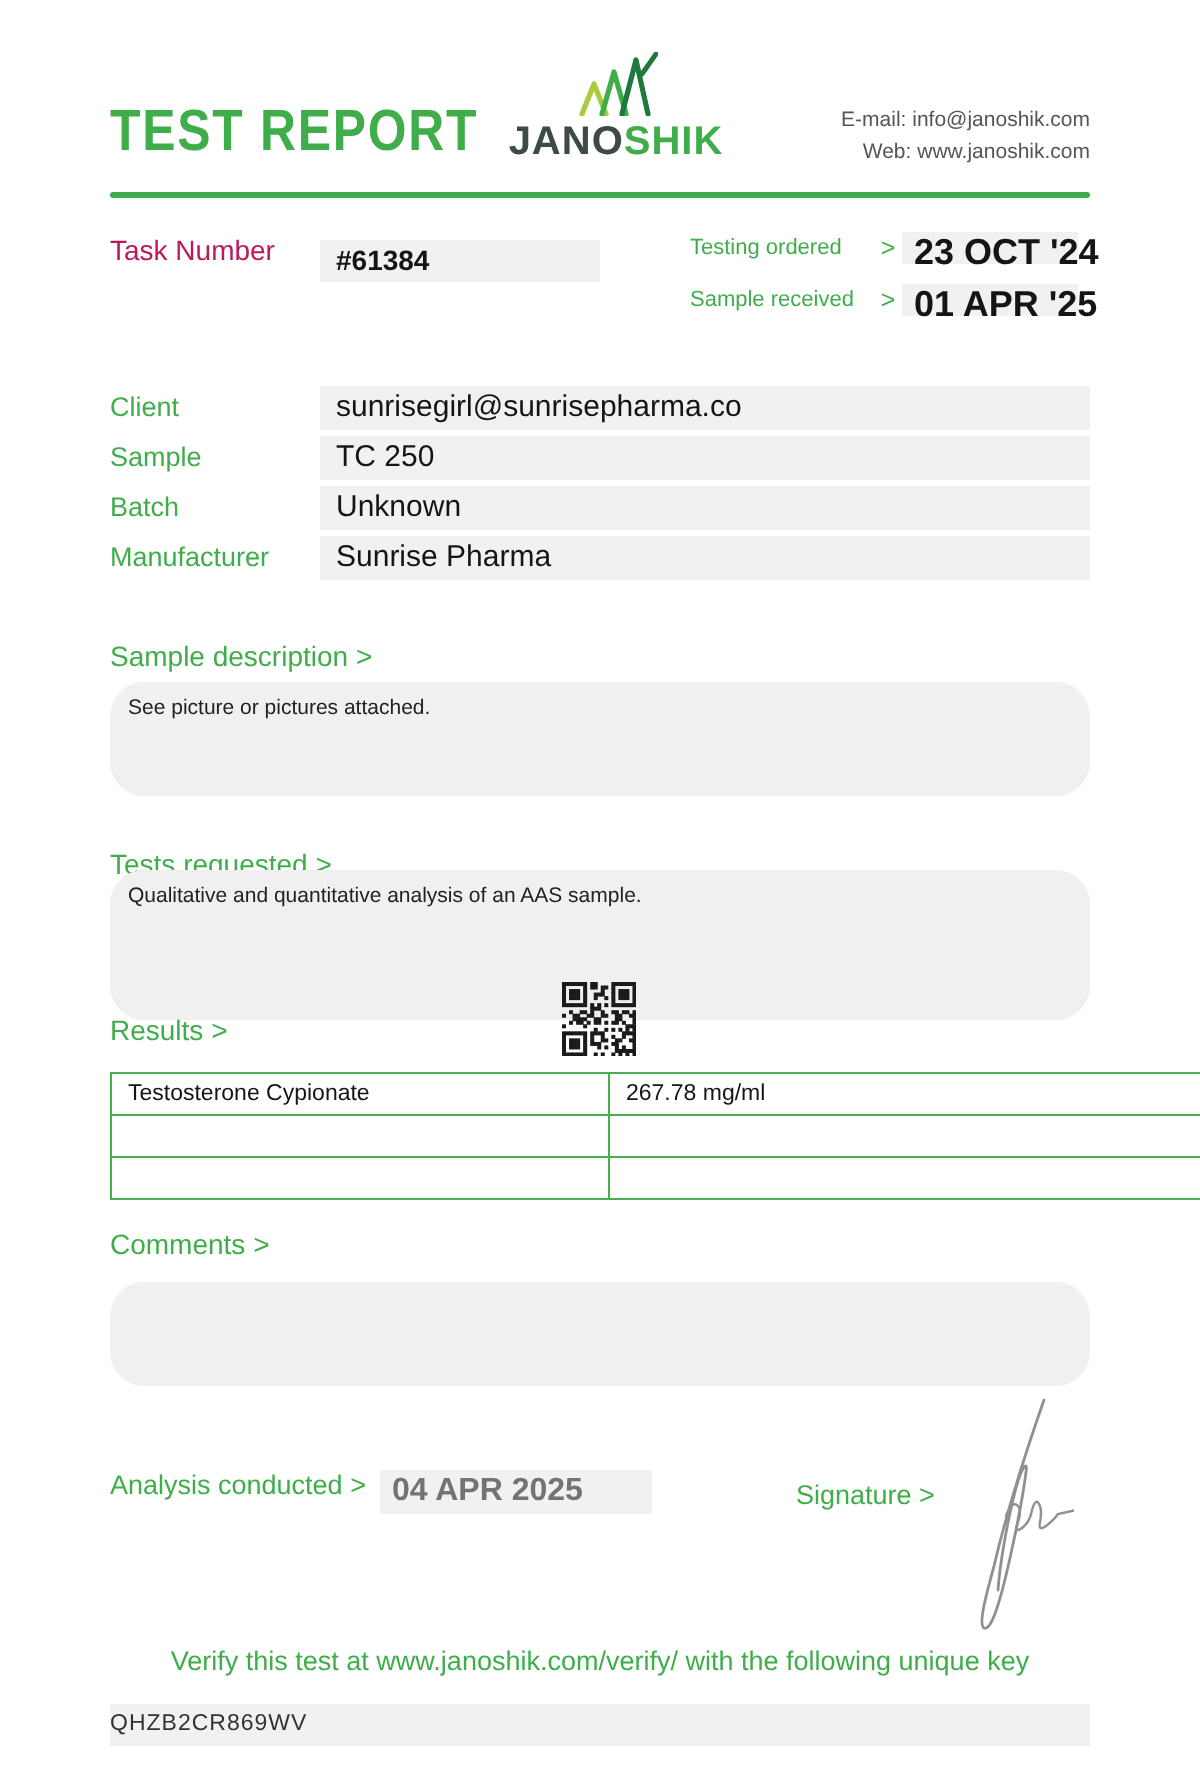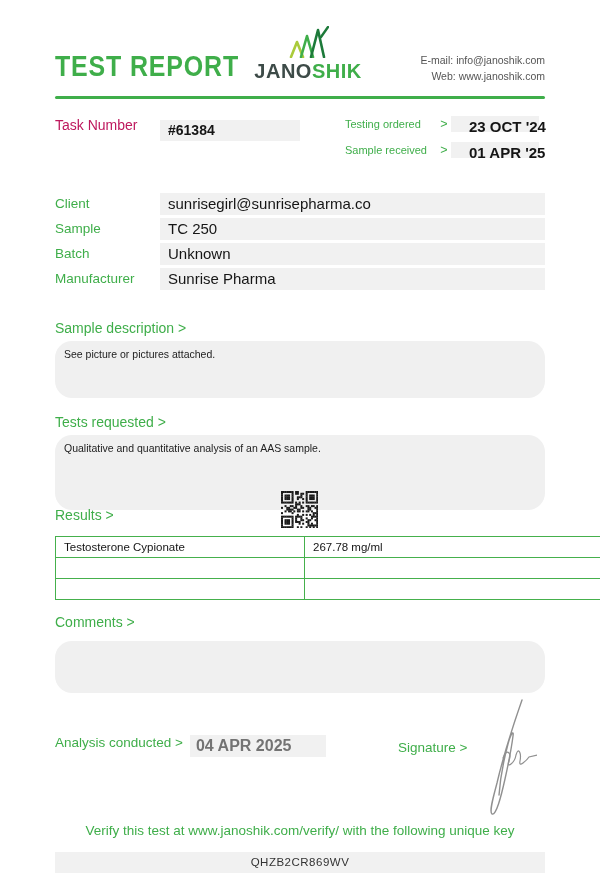--- a/index.html
+++ b/index.html
@@ -23,35 +23,35 @@
   .rule{position:absolute;left:55px;top:96px;width:490px;height:3px;background:#3fae4a;border-radius:2px;}
 
   
   .task-label{position:absolute;left:55px;top:117px;font-size:14px;color:#be185d;}
   .task-field{position:absolute;left:160px;top:120px;width:140px;height:21px;background:#f1f1f1;
     font-size:14px;font-weight:700;line-height:21px;padding-left:8px;box-sizing:border-box;color:#151515;}
   .dates{position:absolute;left:345px;top:113px;}
   .date-row{display:flex;align-items:center;height:21px;margin-bottom:5px;}
   .date-label{width:92px;font-size:11px;color:#3fae4a;white-space:nowrap;}
   .date-arrow{width:14px;font-size:12.5px;color:#3fae4a;text-align:center;}
-  .date-field{width:88px;height:16px;background:#f1f1f1;font-size:15px;font-weight:700;
-    line-height:21px;padding-left:18px;box-sizing:border-box;color:#151515;white-space:nowrap;}
+  .date-field{width:88px;height:16px;background:#f1f1f1;font-size:18px;font-weight:700;
+    line-height:21px;padding-left:6px;box-sizing:border-box;color:#151515;white-space:nowrap;}
 
   
   .info{position:absolute;left:55px;top:193px;width:490px;}
   .info-row{display:flex;margin-bottom:3px;height:22px;}
   .info-label{width:105px;font-size:13.5px;line-height:22px;color:#3fae4a;flex:0 0 105px;}
   .info-value{flex:1;background:#f1f1f1;font-size:15px;line-height:22px;padding-left:8px;color:#151515;white-space:nowrap;overflow:hidden;}
 
   
   .sec-label{position:absolute;left:55px;font-size:14px;color:#3fae4a;white-space:nowrap;}
   .sec-box{position:absolute;left:55px;width:490px;background:#f0f0f0;box-sizing:border-box;
     padding:7px 9px;font-size:10.5px;color:#222;line-height:13px;border-radius:17px;}
   #desc-label{top:320px;}   #desc-box{top:341px;height:57px;}
-  #tests-label{top:414px;}  #tests-box{top:435px;height:75px;}
+  #tests-label{top:424px;}  #tests-box{top:435px;height:75px;}
   #results-label{top:507px;}
   #comments-label{top:614px;} #comments-box{top:641px;height:52px;}
 
   .qr{position:absolute;left:281px;top:491px;width:37px;height:37px;}
 
   
   .results-table{position:absolute;left:55px;top:536px;width:558px;border-collapse:collapse;}
   .results-table td{
     border:1.5px solid #45b04c;height:20px;font-size:11.5px;color:#151515;
     padding:0 0 0 8px;white-space:nowrap;overflow:hidden;
@@ -62,21 +62,21 @@
   .analysis{position:absolute;left:55px;top:735px;display:flex;align-items:flex-start;}
   .analysis-label{font-size:13.5px;color:#3fae4a;margin-right:7px;white-space:nowrap;}
   .analysis-field{width:136px;height:22px;background:#f1f1f1;font-size:16px;font-weight:700;
     line-height:22px;padding-left:6px;box-sizing:border-box;color:#737373;white-space:nowrap;}
   .sig-label{position:absolute;left:398px;top:740px;font-size:13.5px;color:#3fae4a;white-space:nowrap;}
   .signature{position:absolute;left:482px;top:698px;}
 
   .verify-text{position:absolute;left:55px;top:823px;width:490px;text-align:center;
     font-size:13.5px;color:#3fae4a;white-space:nowrap;}
   .verify-key{position:absolute;left:55px;top:852px;width:490px;height:21px;background:#f1f1f1;
-    text-align:center;font-size:11.5px;line-height:21px;letter-spacing:.5px;color:#333;}
+    text-align:left;font-size:11.5px;line-height:21px;letter-spacing:.5px;color:#333;}
 </style>
 </head>
 <body>
 
 <div class="page">
 
   <h1 class="title">TEST REPORT</h1>
 
   <div class="logo">
     <svg class="logo-icon" width="42" height="32" viewBox="0 0 42 32" fill="none">

